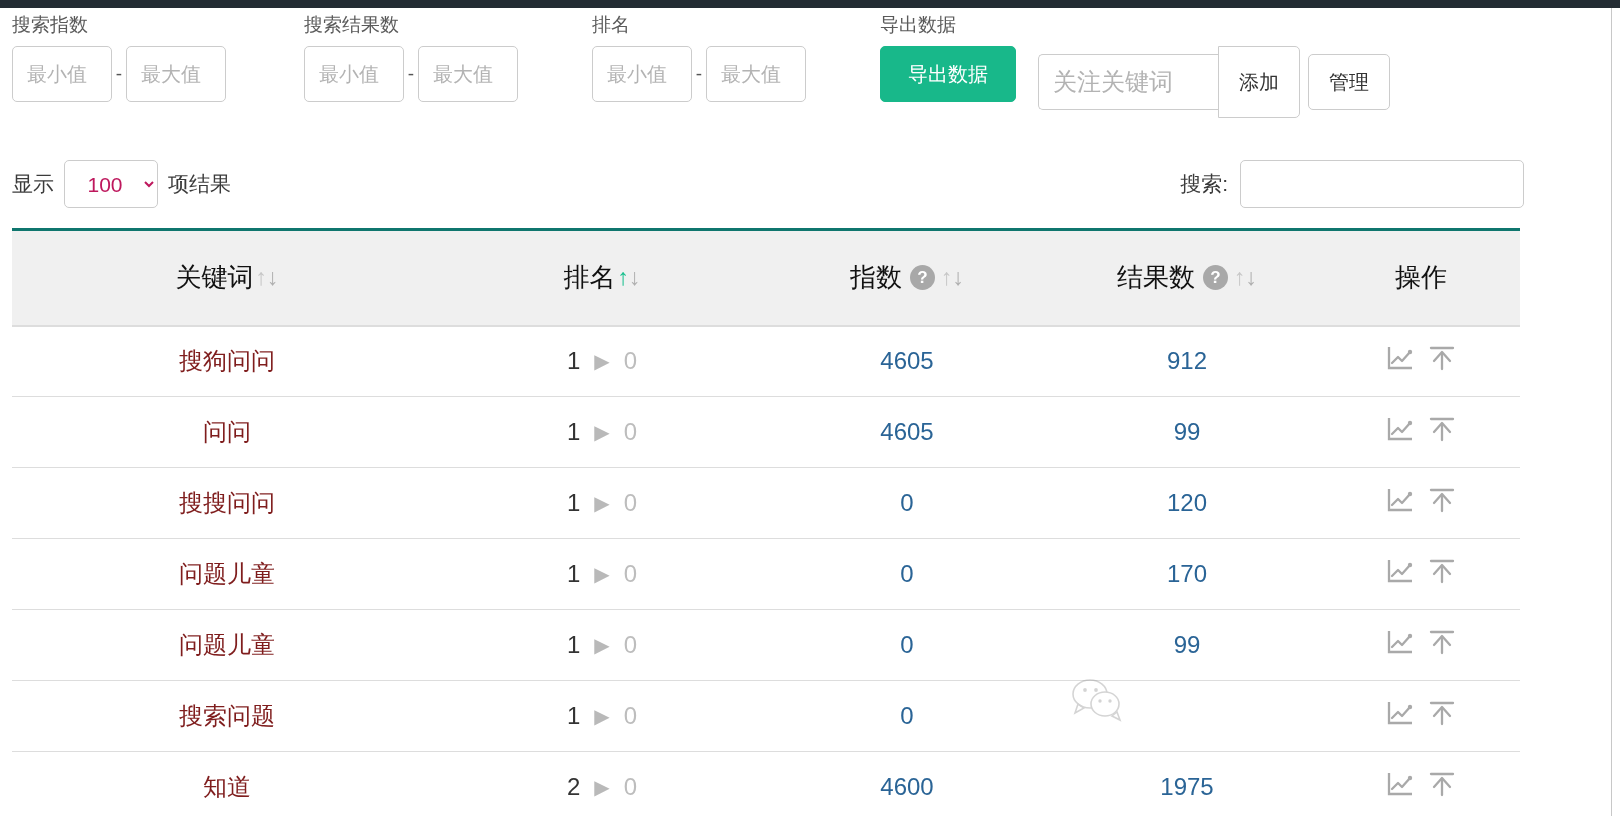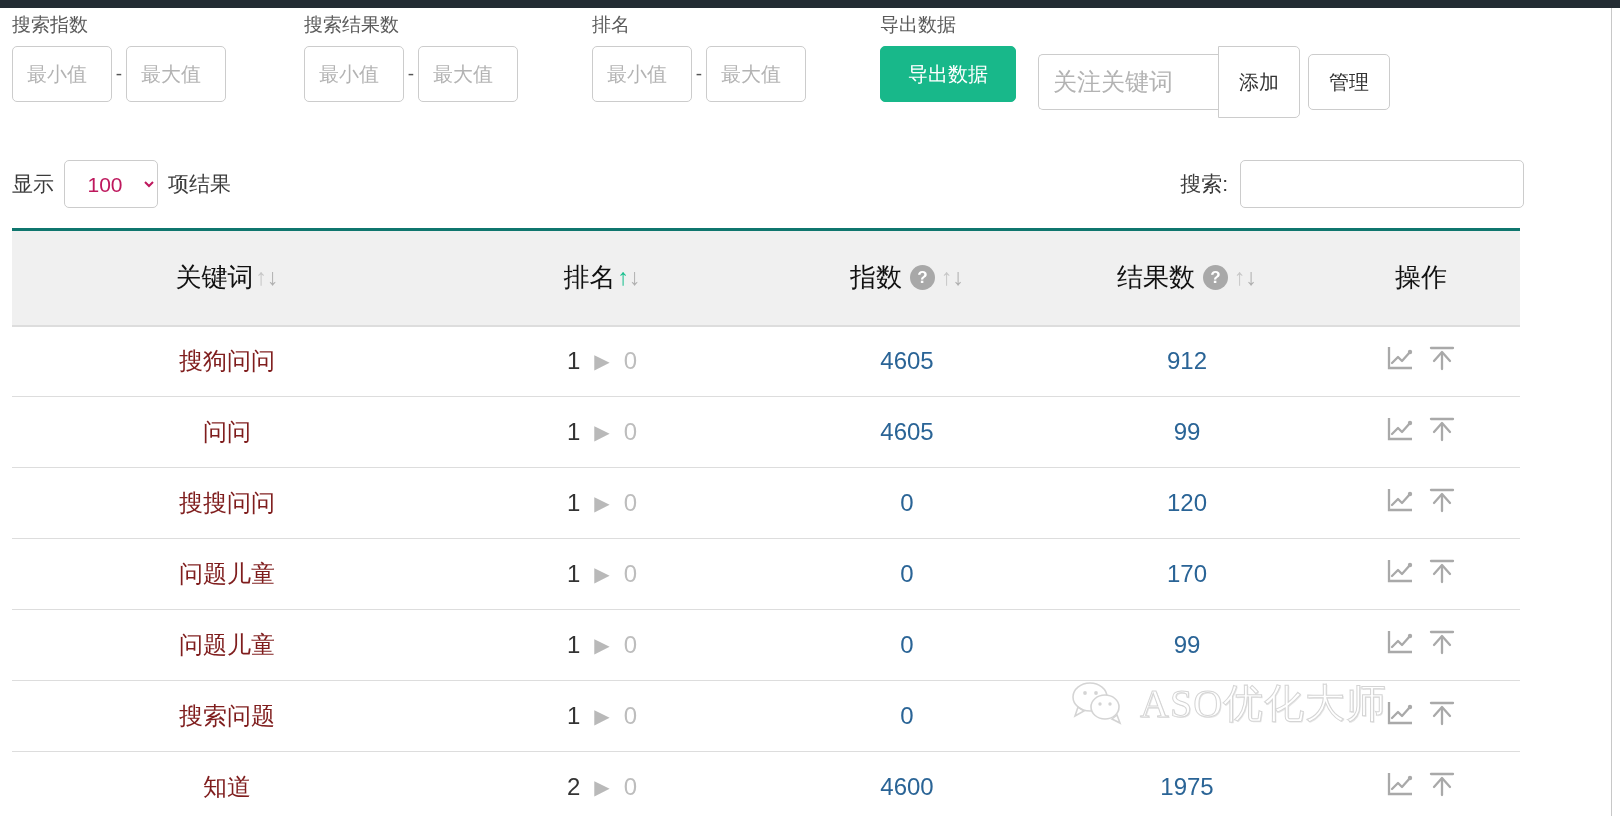--- a/index.html
+++ b/index.html
@@ -471,16 +471,15 @@
         <ellipse cx="20" cy="18" rx="17" ry="14" fill="none" stroke="#9a9a9a" stroke-width="1.6"></ellipse>
         <polygon points="8,28 5,37 14,32" fill="none" stroke="#9a9a9a" stroke-width="1.6"></polygon>
         <circle cx="15" cy="14" r="1.9" fill="#9a9a9a"></circle>
         <circle cx="26" cy="14" r="1.9" fill="#9a9a9a"></circle>
         <ellipse cx="35" cy="28" rx="14" ry="12" fill="#ffffff" stroke="#9a9a9a" stroke-width="1.6"></ellipse>
         <polygon points="47,36 50,44 42,40" fill="#ffffff" stroke="#9a9a9a" stroke-width="1.6"></polygon>
         <circle cx="30" cy="25" r="1.7" fill="#9a9a9a"></circle>
         <circle cx="40" cy="25" r="1.7" fill="#9a9a9a"></circle>
       </svg>
     </span>
-    <span class="wm-text">ASO优化大师</span>
   </div>
 
 </div>
 
 </body></html>

